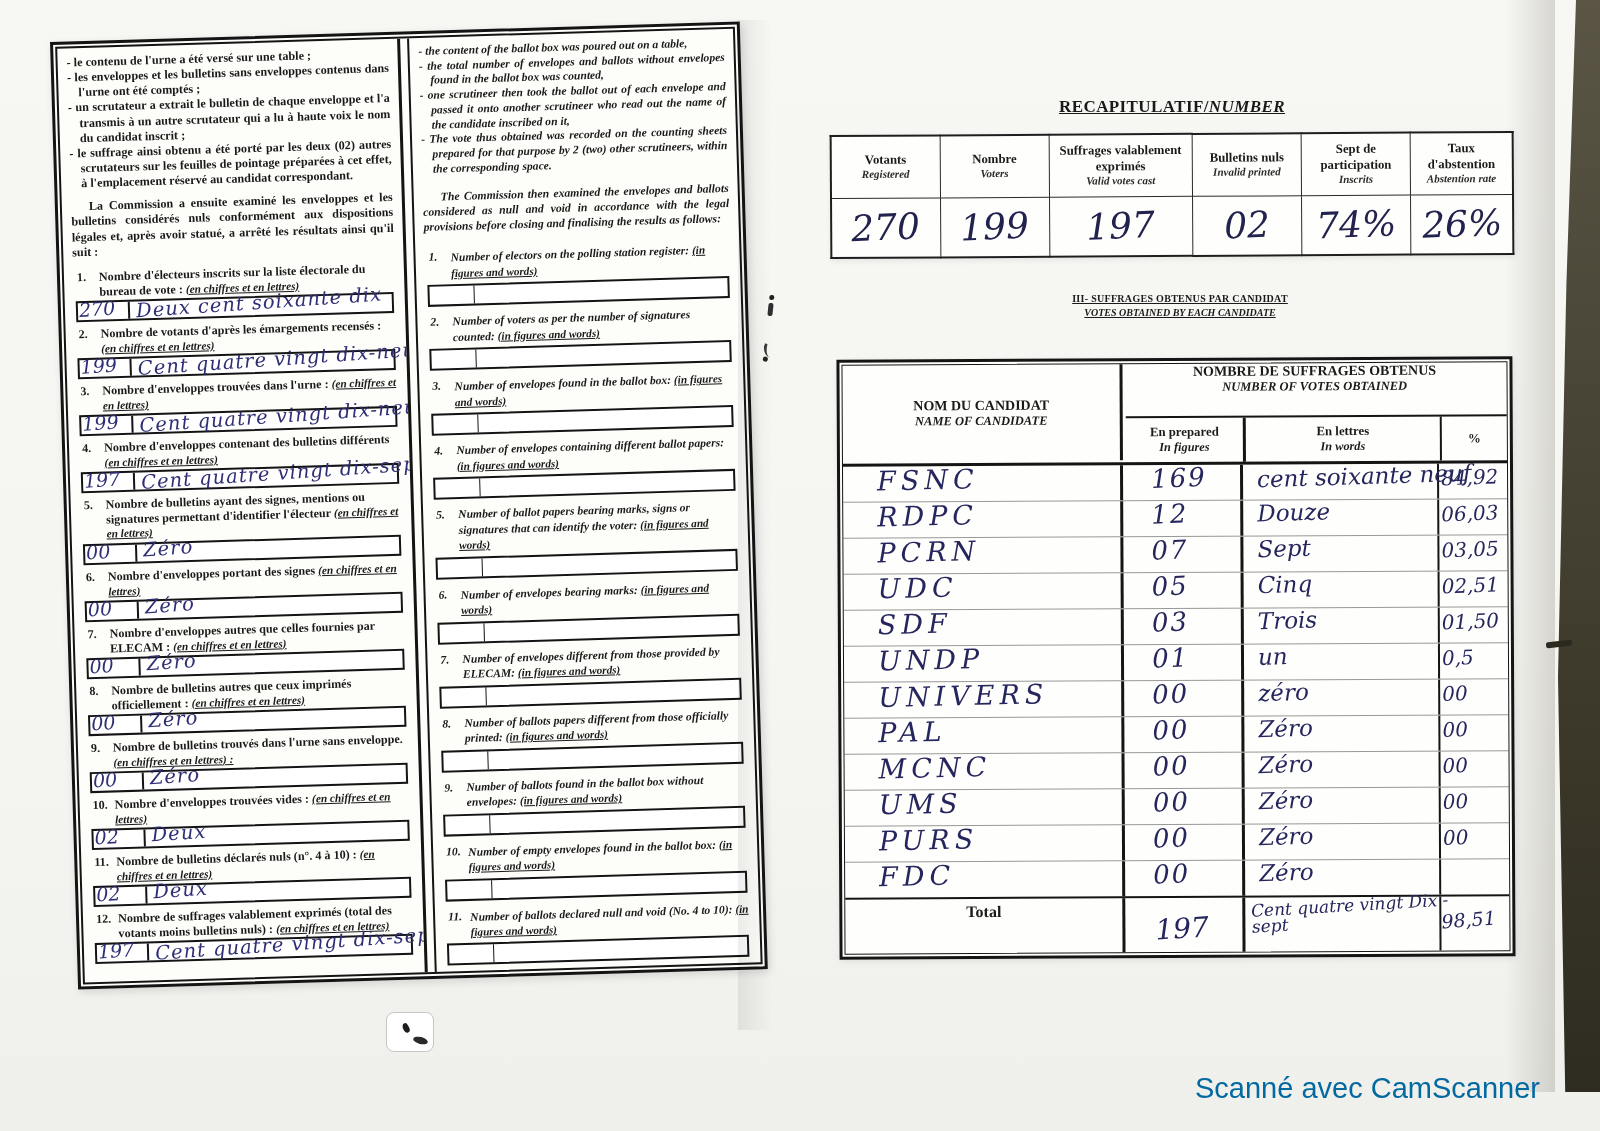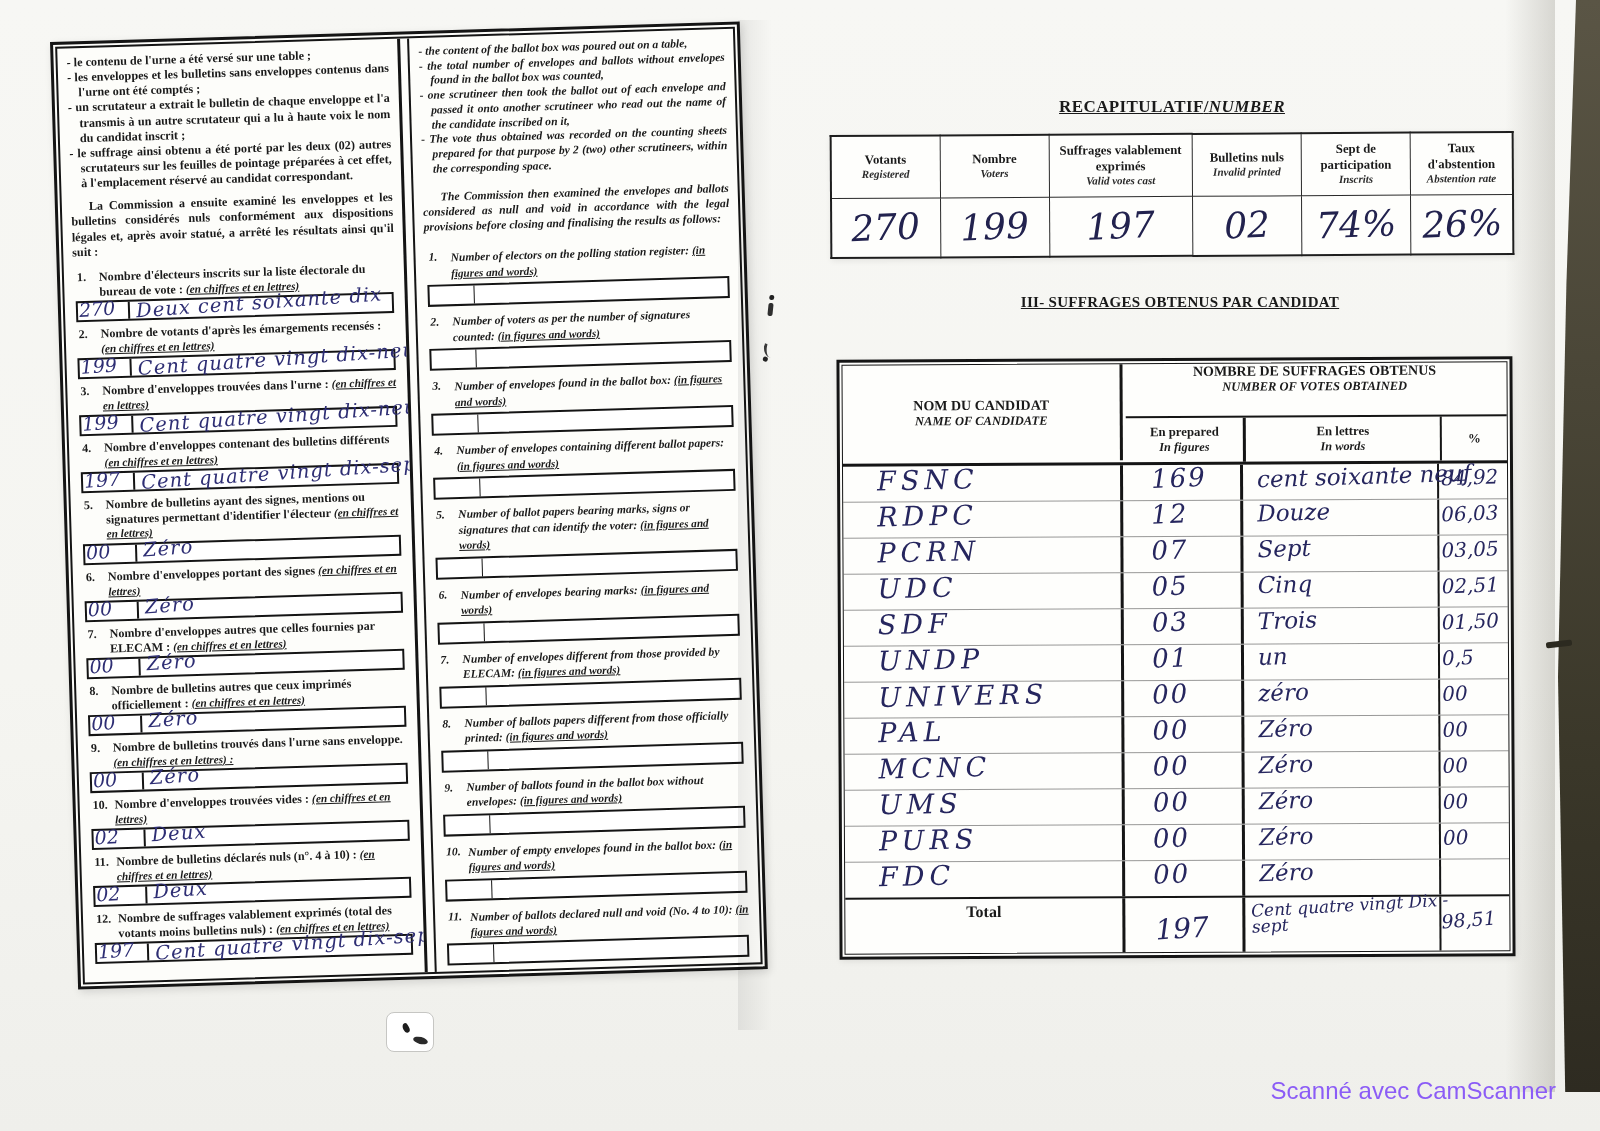--- a/index.html
+++ b/index.html
@@ -68,21 +68,21 @@
     position:absolute;left:830px;top:133px;width:684px;border:2px solid #1e1e1e;background:#fefefc;
     transform:rotate(-.35deg);border-collapse:collapse;table-layout:fixed;
     box-shadow:1px 2px 6px rgba(0,0,0,.08);
   }
   .summary-table th,.summary-table td{border:1.5px solid #2a2a2a;vertical-align:middle;text-align:center;padding:4px 3px;box-sizing:border-box;}
   .summary-table th{height:62px;font-size:12.8px;line-height:1.2;}
   .sum-en{display:block;font-style:italic;font-weight:bold;font-size:11px;color:#2b2b2b;}
   .summary-table td{height:60px;position:relative;}
   .sum-hand{position:static;display:inline-block;font-size:36px;transform:rotate(-2deg);color:#22224e;}
   
-  .votes-title{position:absolute;left:860px;top:292px;width:640px;text-align:center;font-weight:bold;font-size:15px;line-height:1.35;}
+  .votes-title{position:absolute;left:860px;top:292px;width:640px;text-align:center;font-weight:bold;font-size:10px;line-height:1.35;}
   .votes-title .l1{text-decoration:underline;letter-spacing:.3px;}
   .votes-title .l2{display:block;font-style:italic;text-decoration:underline;}
   .votes-table{
     position:absolute;left:838px;top:358px;width:676px;border:3px solid #151515;background:#fefefc;
     transform:rotate(-.3deg);box-sizing:border-box;box-shadow:1px 2px 6px rgba(0,0,0,.08);
   }
   .votes-inner{border:1px solid #151515;margin:2px;}
   .vrow{display:grid;grid-template-columns:280px 120px 196px 1fr;}
   .vh1{height:52px;}
   .vh2{height:44px;}
@@ -103,21 +103,21 @@
   .name-hand{left:34px;top:-2px;font-size:27px;letter-spacing:5px;transform:rotate(-1deg);color:#26265e;}
   .fig-hand{left:28px;top:-2px;font-size:26px;letter-spacing:2px;transform:rotate(-2deg);color:#26265e;}
   .words-hand{left:14px;top:-1px;font-size:23px;transform:rotate(-1.5deg);color:#26265e;}
   .pct-hand{left:2px;top:2px;font-size:20px;transform:rotate(-2deg);color:#26265e;}
   .vrow.total{height:54px;border-top:2px solid #151515;position:relative;}
   .total-label{font-weight:bold;font-size:16px;padding-top:4px;text-align:center;}
   .tot-fig{left:30px;top:14px;font-size:28px;transform:rotate(-3deg);color:#26265e;}
   .tot-words{left:6px;top:0px;font-size:17px;line-height:.95;transform:rotate(-3deg);white-space:normal;width:200px;color:#26265e;}
   .tot-pct{left:0px;top:12px;font-size:19px;transform:rotate(-4deg);color:#26265e;}
   
-  .watermark{position:absolute;right:44px;bottom:26px;font-family:"Liberation Sans",sans-serif;font-size:24px;color:#8b5cf6;}
+  .watermark{position:absolute;right:60px;bottom:26px;font-family:"Liberation Sans",sans-serif;font-size:29px;color:#0369a1;}
 </style>
 </head>
 <body>
 
 <div class="left-page">
   <div class="left-inner">
     <div class="col col-fr">
       <div class="bullets">
   <div class="bullet">le contenu de l'urne a été versé sur une table ;</div>
 
@@ -482,20 +482,21 @@
 
   <td><span class="hand sum-hand">74%</span></td>
 
   <td><span class="hand sum-hand">26%</span></td>
 </tr>
     </tbody>
 </table>
 
 <div class="votes-title">
   <span class="l1">III- SUFFRAGES OBTENUS PAR CANDIDAT</span>
+  <span class="l2">VOTES OBTAINED BY EACH CANDIDATE</span>
 </div>
 
 <div class="votes-table">
   <div class="votes-inner">
     <div class="vrow vh1">
       <div class="vcell b-r3" style="grid-row:span 2;height:96px;">
         <span class="hdr-fr">NOM DU CANDIDAT</span>
         <span class="hdr-en">NAME OF CANDIDATE</span>
       </div>
       <div class="vcell" style="grid-column:span 3;">

